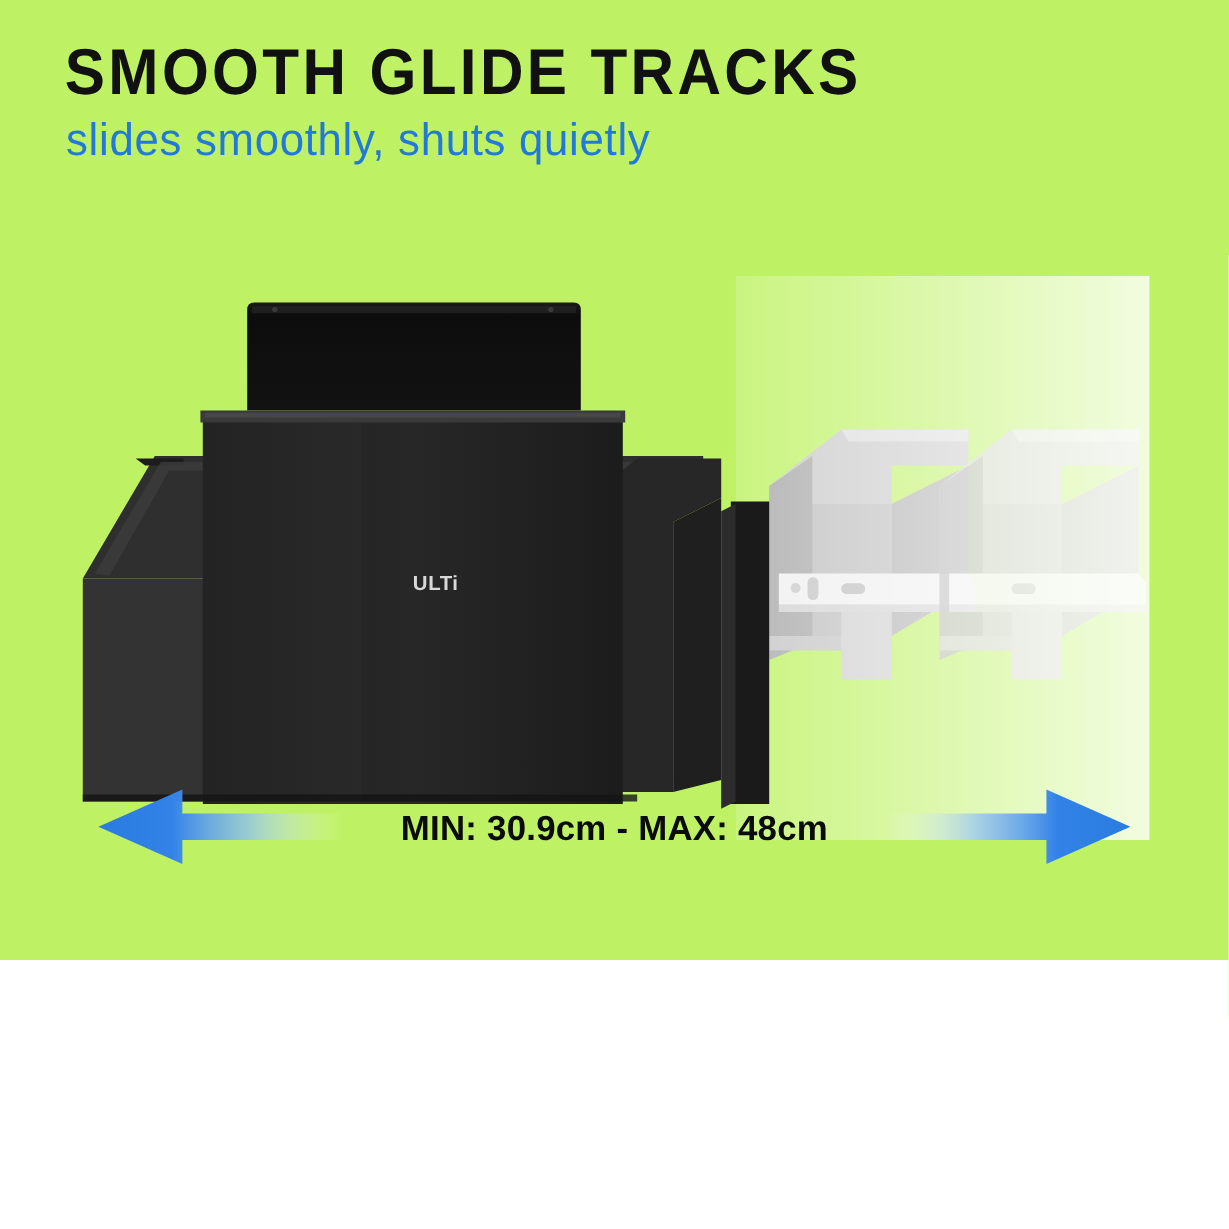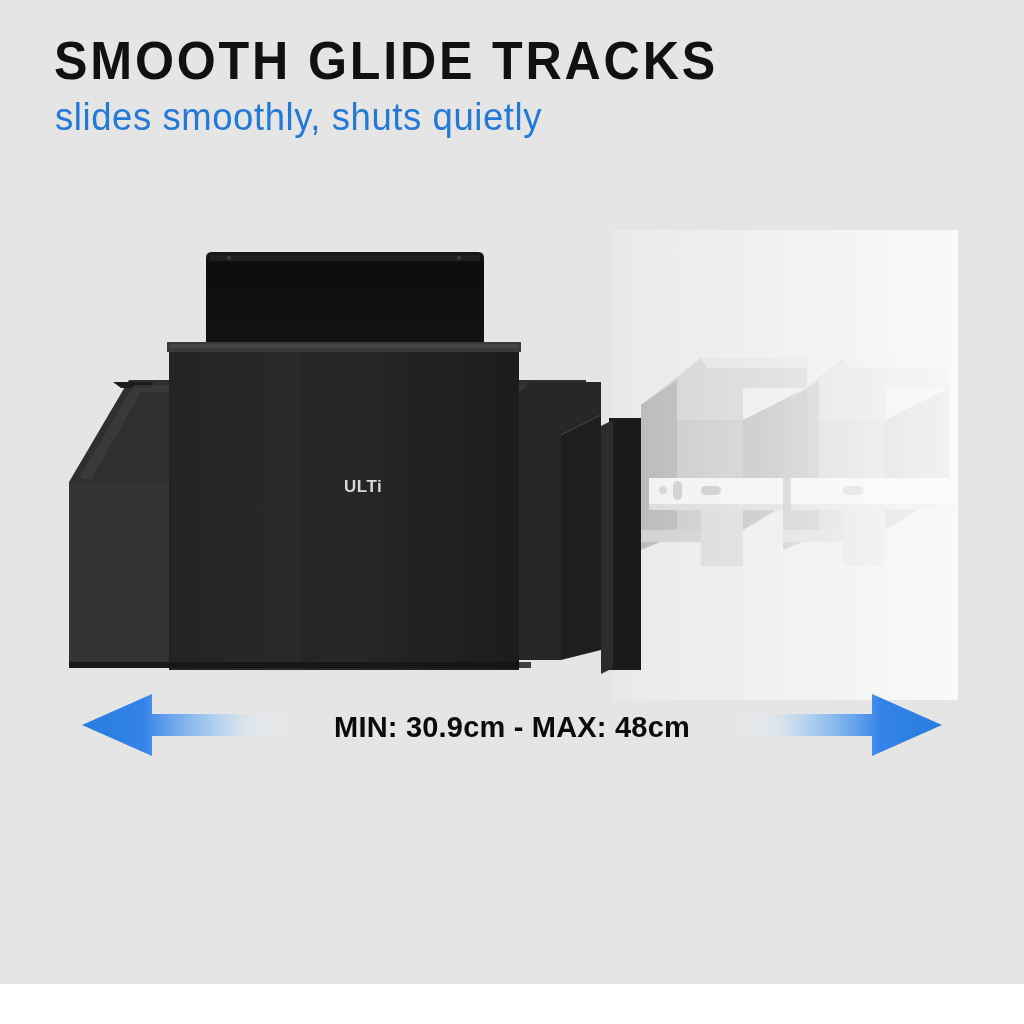--- a/index.html
+++ b/index.html
@@ -3,22 +3,22 @@
 <meta charset="utf-8">
 <style>
   html, body {
     margin: 0;
     padding: 0;
     background: #ffffff;
   }
   #page {
     position: relative;
     width: 1024px;
-    height: 984px;
-    background: #e5e5e5;
+    height: 800px;
+    background: #bef264;
     overflow: hidden;
     font-family: "Liberation Sans", sans-serif;
   }
 
   
   #headline {
     position: absolute;
     left: 54px;
     top: 33px;
     font-family: "Liberation Sans", sans-serif;
@@ -53,21 +53,21 @@
     top: 230px;
     width: 1024px;
     height: 470px;
   }
   #stage svg { display: block; }
 
   
   #dimrow {
     position: absolute;
     left: 0;
-    top: 686px;
+    top: 650px;
     width: 1024px;
     height: 82px;
   }
   #dimrow svg { display:block; position:absolute; left:0; top:0; }
   #dimlabel {
     position: absolute;
     left: 0;
     top: 0;
     width: 1024px;
     height: 82px;

